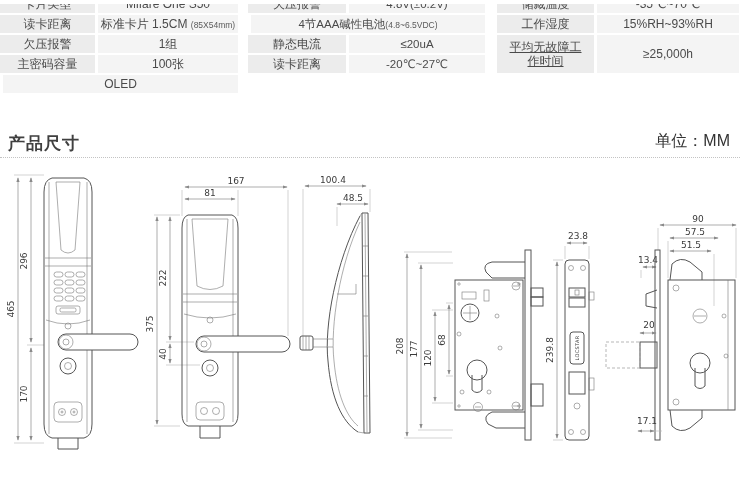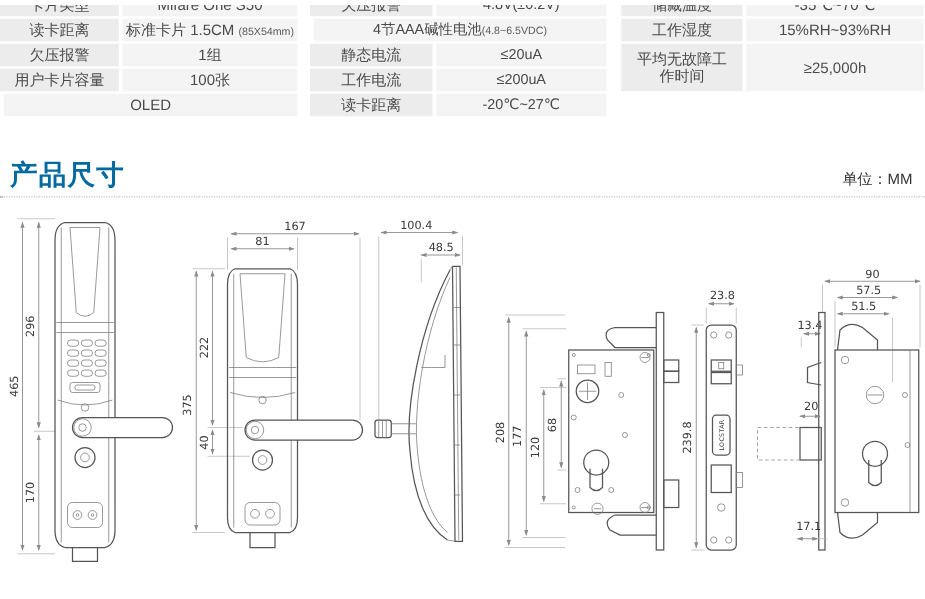--- a/index.html
+++ b/index.html
@@ -22,33 +22,33 @@
   .g1 .lbl{width:95px;} .g2 .lbl{width:98px;} .g3 .lbl{width:97px;}
   .spec-row .val{
     background:#f4f4f4;text-align:center;line-height:18px;margin-left:3px;
     flex:1 1 auto;white-space:nowrap;overflow:hidden;
   }
   .g2 .val{font-size:11.5px;}
   .spec-row .note{font-size:8.5px;color:#5a5a5a;}
   .spec-row.tall{height:38px;}
   .spec-row.tall .lbl{
     display:flex;align-items:center;justify-content:center;
-    line-height:14px;white-space:normal;padding:0 10px;width:77px;
+    line-height:14px;white-space:normal;padding:0 10px;width:77px;text-decoration:underline;
   }
   .spec-row.tall .val{line-height:38px;}
   
   .section-header{
     position:absolute;top:119px;left:0;width:740px;height:39px;
     border-bottom:1px dotted #c3c3c3;box-sizing:border-box;
   }
   .section-title{
     position:absolute;left:8px;bottom:2px;
-    font-size:22px;font-weight:bold;color:#0369a1;letter-spacing:1px;
-  }
-  .unit-label{position:absolute;right:10px;bottom:5px;font-size:12px;color:#333;}
+    font-size:17px;font-weight:bold;color:#404040;letter-spacing:1px;
+  }
+  .unit-label{position:absolute;right:10px;bottom:5px;font-size:16px;color:#333;}
   
   .drawing-area{position:absolute;top:166px;left:0;text-decoration:underline;}
   svg{display:block;}
   svg text{font:9px "DejaVu Sans",sans-serif;fill:#3a3a3a;}
   svg text.brand{font:5px "DejaVu Sans",sans-serif;fill:#3a3a3a;letter-spacing:.3px;}
   .outline{stroke:#555;stroke-width:1;fill:none;}
   .outline-f{stroke:#555;stroke-width:1;fill:#fff;}
   .thin{stroke:#777;stroke-width:.6;fill:none;}
   .dim{stroke:#8a8a8a;stroke-width:.7;fill:none;}
   .ext{stroke:#b5b5b5;stroke-width:.6;fill:none;}
@@ -66,43 +66,39 @@
     </div>
     <div class="spec-row">
       <div class="lbl">读卡距离</div>
       <div class="val"><span>标准卡片 1.5CM </span><span class="note">(85X54mm)</span></div>
     </div>
     <div class="spec-row">
       <div class="lbl">欠压报警</div>
       <div class="val"><span>1组</span></div>
     </div>
     <div class="spec-row">
-      <div class="lbl">用户卡片容量</div>
+      <div class="lbl">主密码容量</div>
       <div class="val"><span>100张</span></div>
     </div>
     <div class="spec-row">
       <div class="val"><span>OLED</span></div>
     </div>
   </div>
 
   <div class="spec-group g2">
     <div class="spec-row">
       <div class="lbl">欠压报警</div>
       <div class="val"><span>4.8V(±0.2V)</span></div>
     </div>
     <div class="spec-row">
       <div class="val"><span>4节AAA碱性电池</span><span class="note">(4.8~6.5VDC)</span></div>
     </div>
     <div class="spec-row">
       <div class="lbl">静态电流</div>
       <div class="val"><span>≤20uA</span></div>
-    </div>
-    <div class="spec-row">
-      <div class="lbl">工作电流</div>
-      <div class="val"><span>≤200uA</span></div>
     </div>
     <div class="spec-row">
       <div class="lbl">读卡距离</div>
       <div class="val"><span>-20℃~27℃</span></div>
     </div>
   </div>
 
   <div class="spec-group g3">
     <div class="spec-row">
       <div class="lbl">储藏温度</div>

